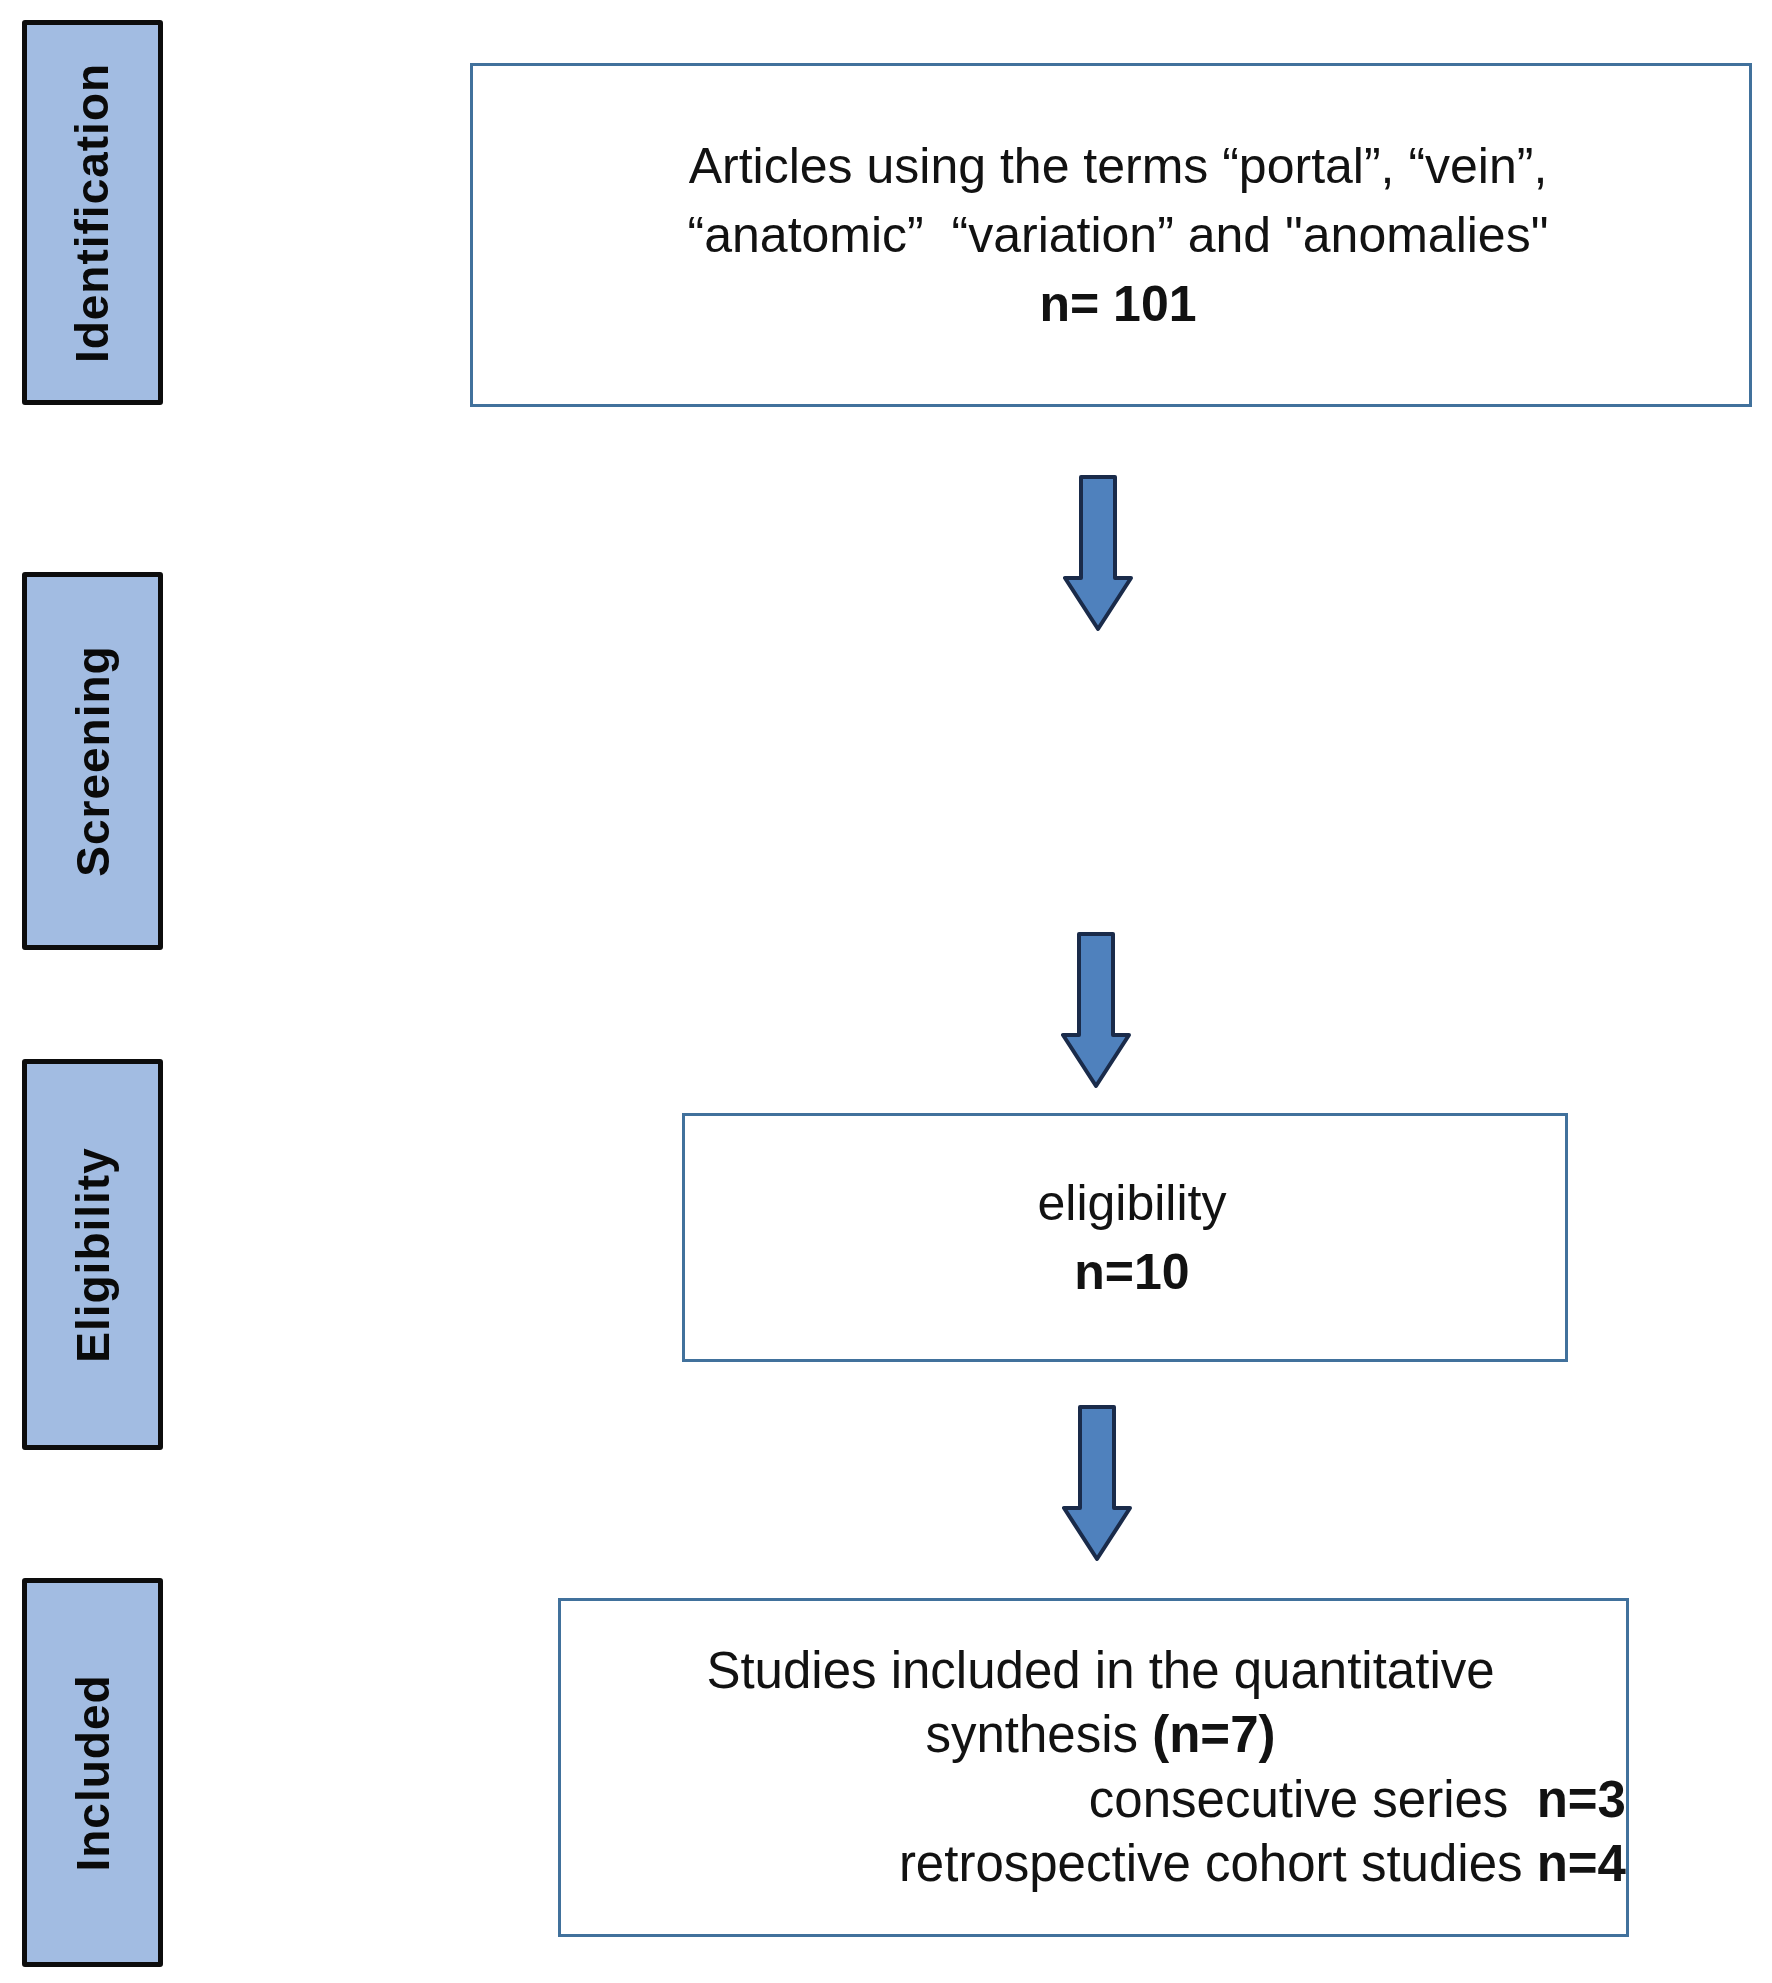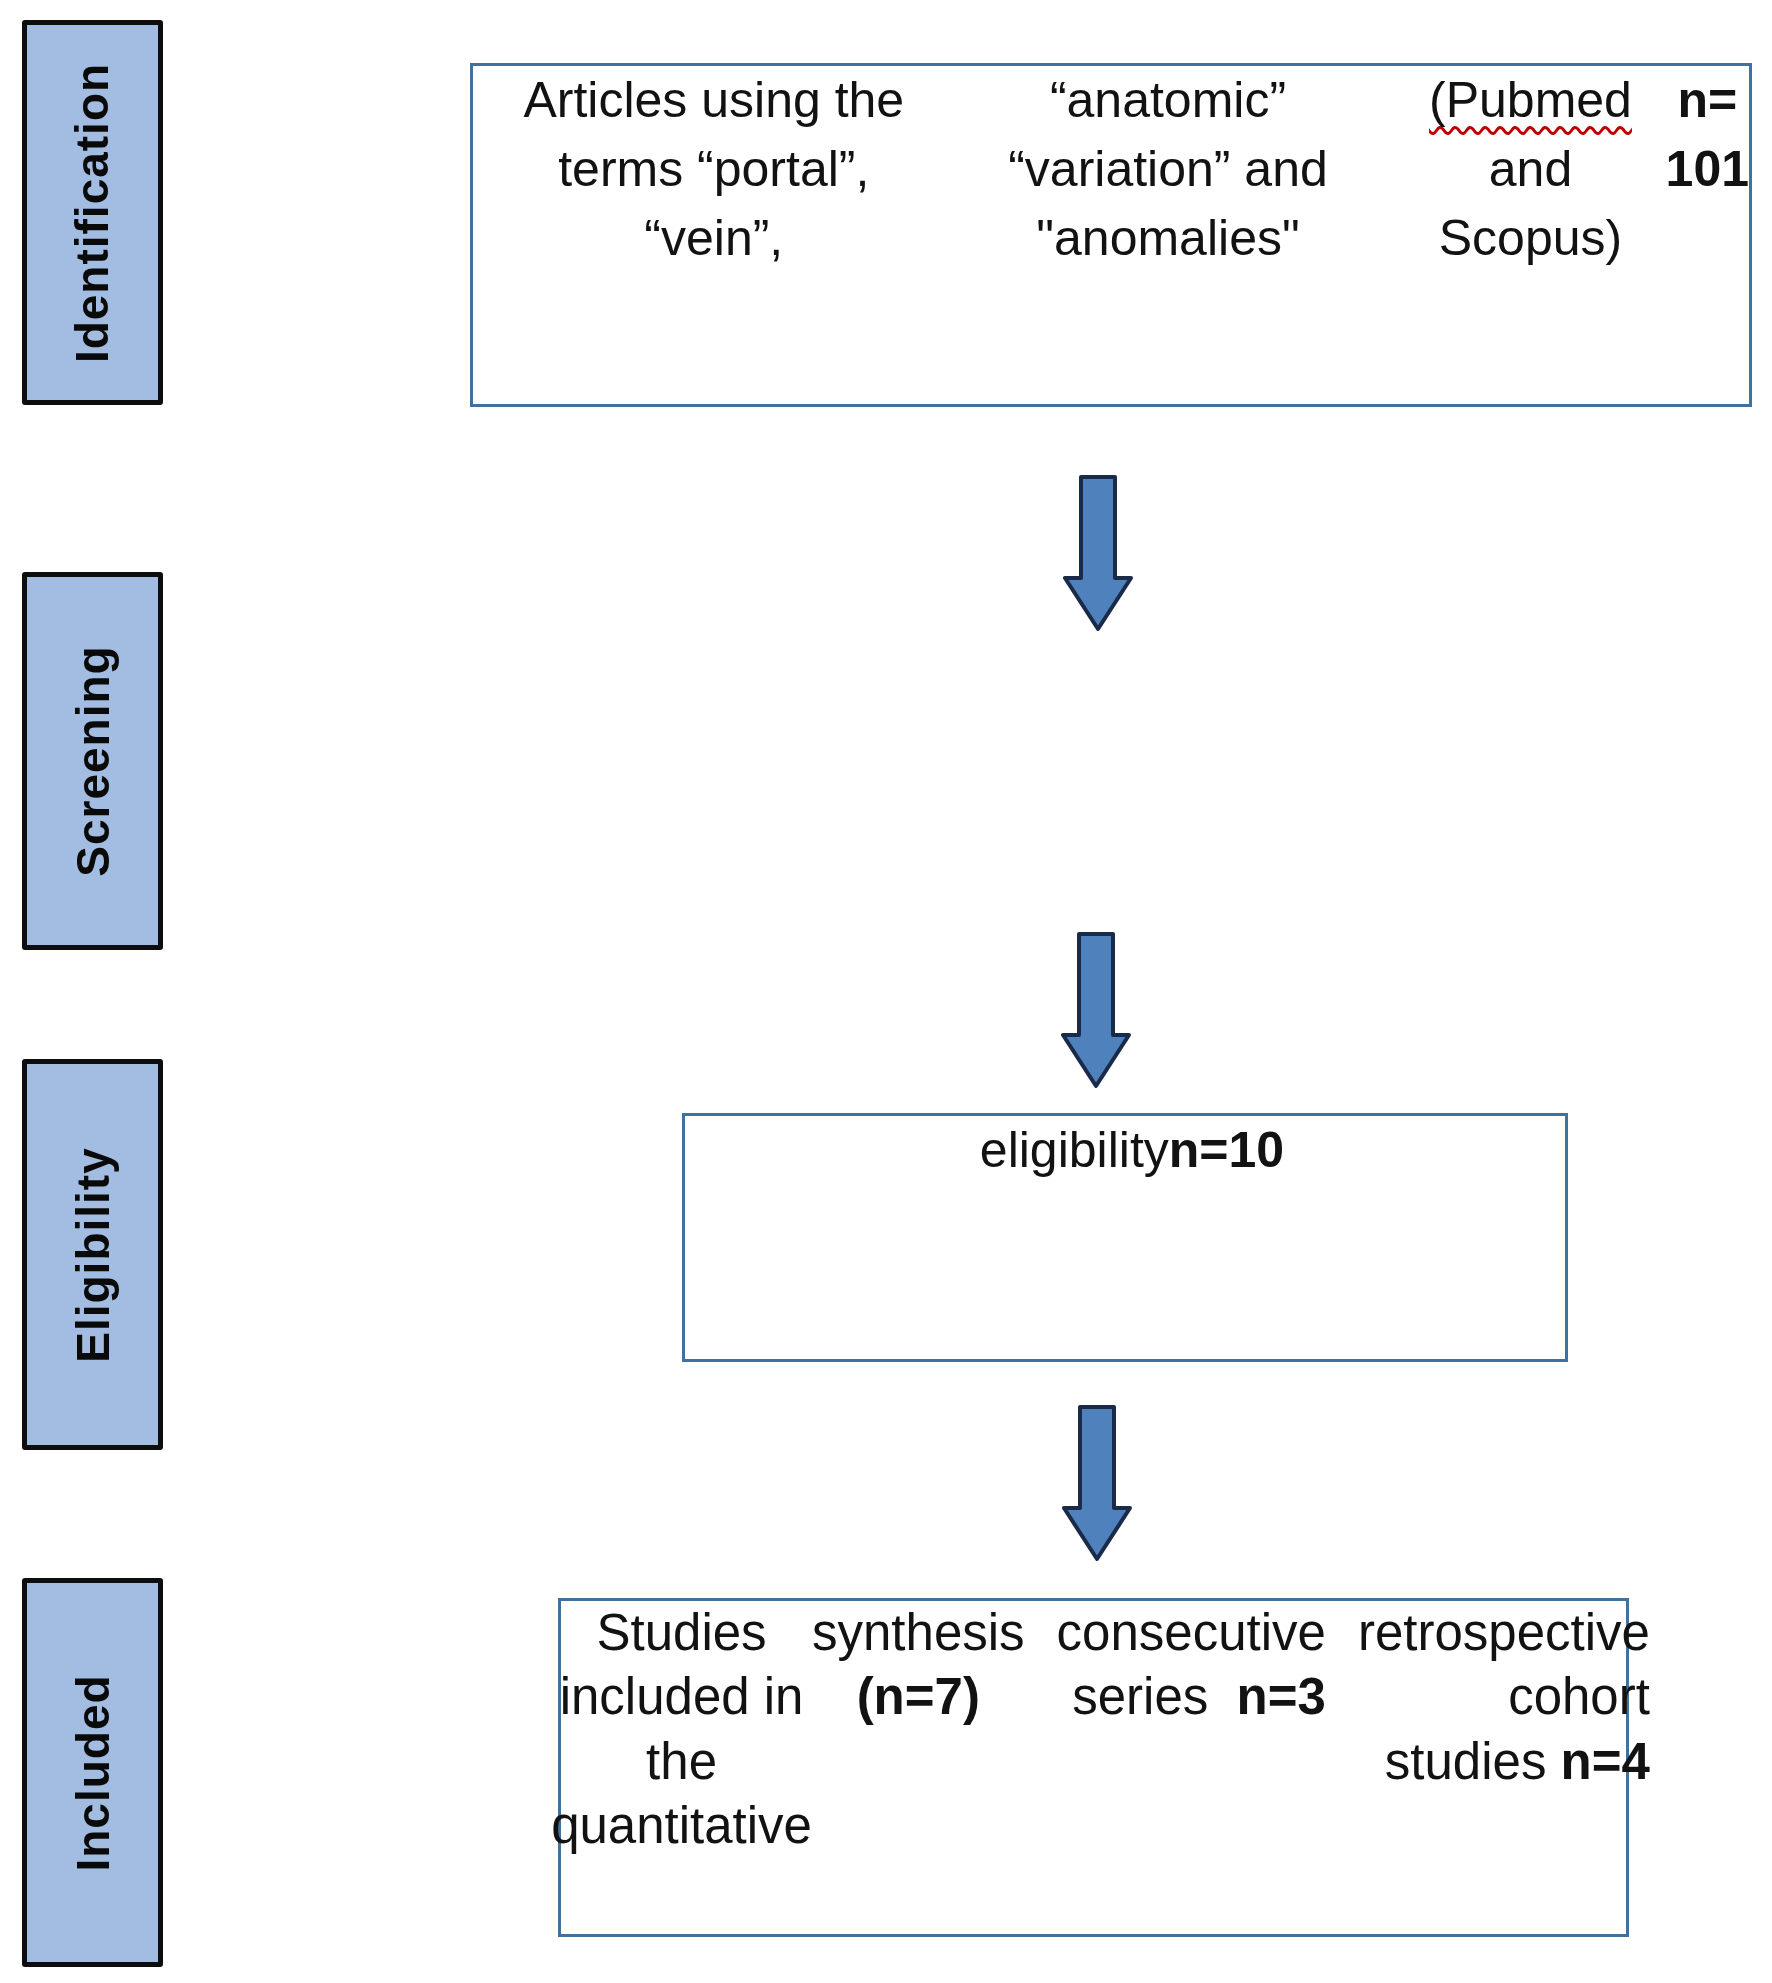--- a/index.html
+++ b/index.html
@@ -42,21 +42,21 @@
   #stage-screening{left:22px;top:572px;width:141px;height:378px;}
   #stage-eligibility{left:22px;top:1059px;width:141px;height:391px;}
   #stage-included{left:22px;top:1578px;width:141px;height:389px;}
 
   
   .flow-box{
     position:absolute;
     background:#ffffff;
     border:3px solid var(--box-border);
     box-sizing:border-box;
-    display:flex;flex-direction:row;justify-content:center;
+    display:flex;flex-direction:column;justify-content:center;
     font-size:50px;
     line-height:1.38;
     text-align:center;
     padding-left:14px;
   }
   .flow-box .tline{white-space:pre-wrap;}
   .flow-box .tline.left{text-align:right;padding-left:32px;}
   .bold{font-weight:bold;}
   .squiggle{
     text-decoration-line:underline;
@@ -97,21 +97,20 @@
   <div class="side-box" id="stage-eligibility">
     <span class="side-label">Eligibility</span>
   </div>
   <div class="side-box" id="stage-included">
     <span class="side-label">Included</span>
   </div>
 
   <div class="flow-box" id="box-identification">
       <div class="tline"><span>Articles using the terms “portal”, “vein”,</span></div>
       <div class="tline"><span>“anatomic”  “variation” and "anomalies"</span></div>
-      <div class="tline"><span class="squiggle">(Pubmed</span><span> and  Scopus)</span></div>
       <div class="tline"><span class="bold">n= 101</span></div>
     </div>
   <div class="flow-box" id="box-eligibility">
       <div class="tline"><span>eligibility</span></div>
       <div class="tline"><span class="bold">n=10</span></div>
     </div>
   <div class="flow-box" id="box-included">
       <div class="tline"><span>Studies included in the quantitative</span></div>
       <div class="tline"><span>synthesis </span><span class="bold">(n=7)</span></div>
       <div class="tline left"><span>consecutive series  </span><span class="bold">n=3</span></div>

